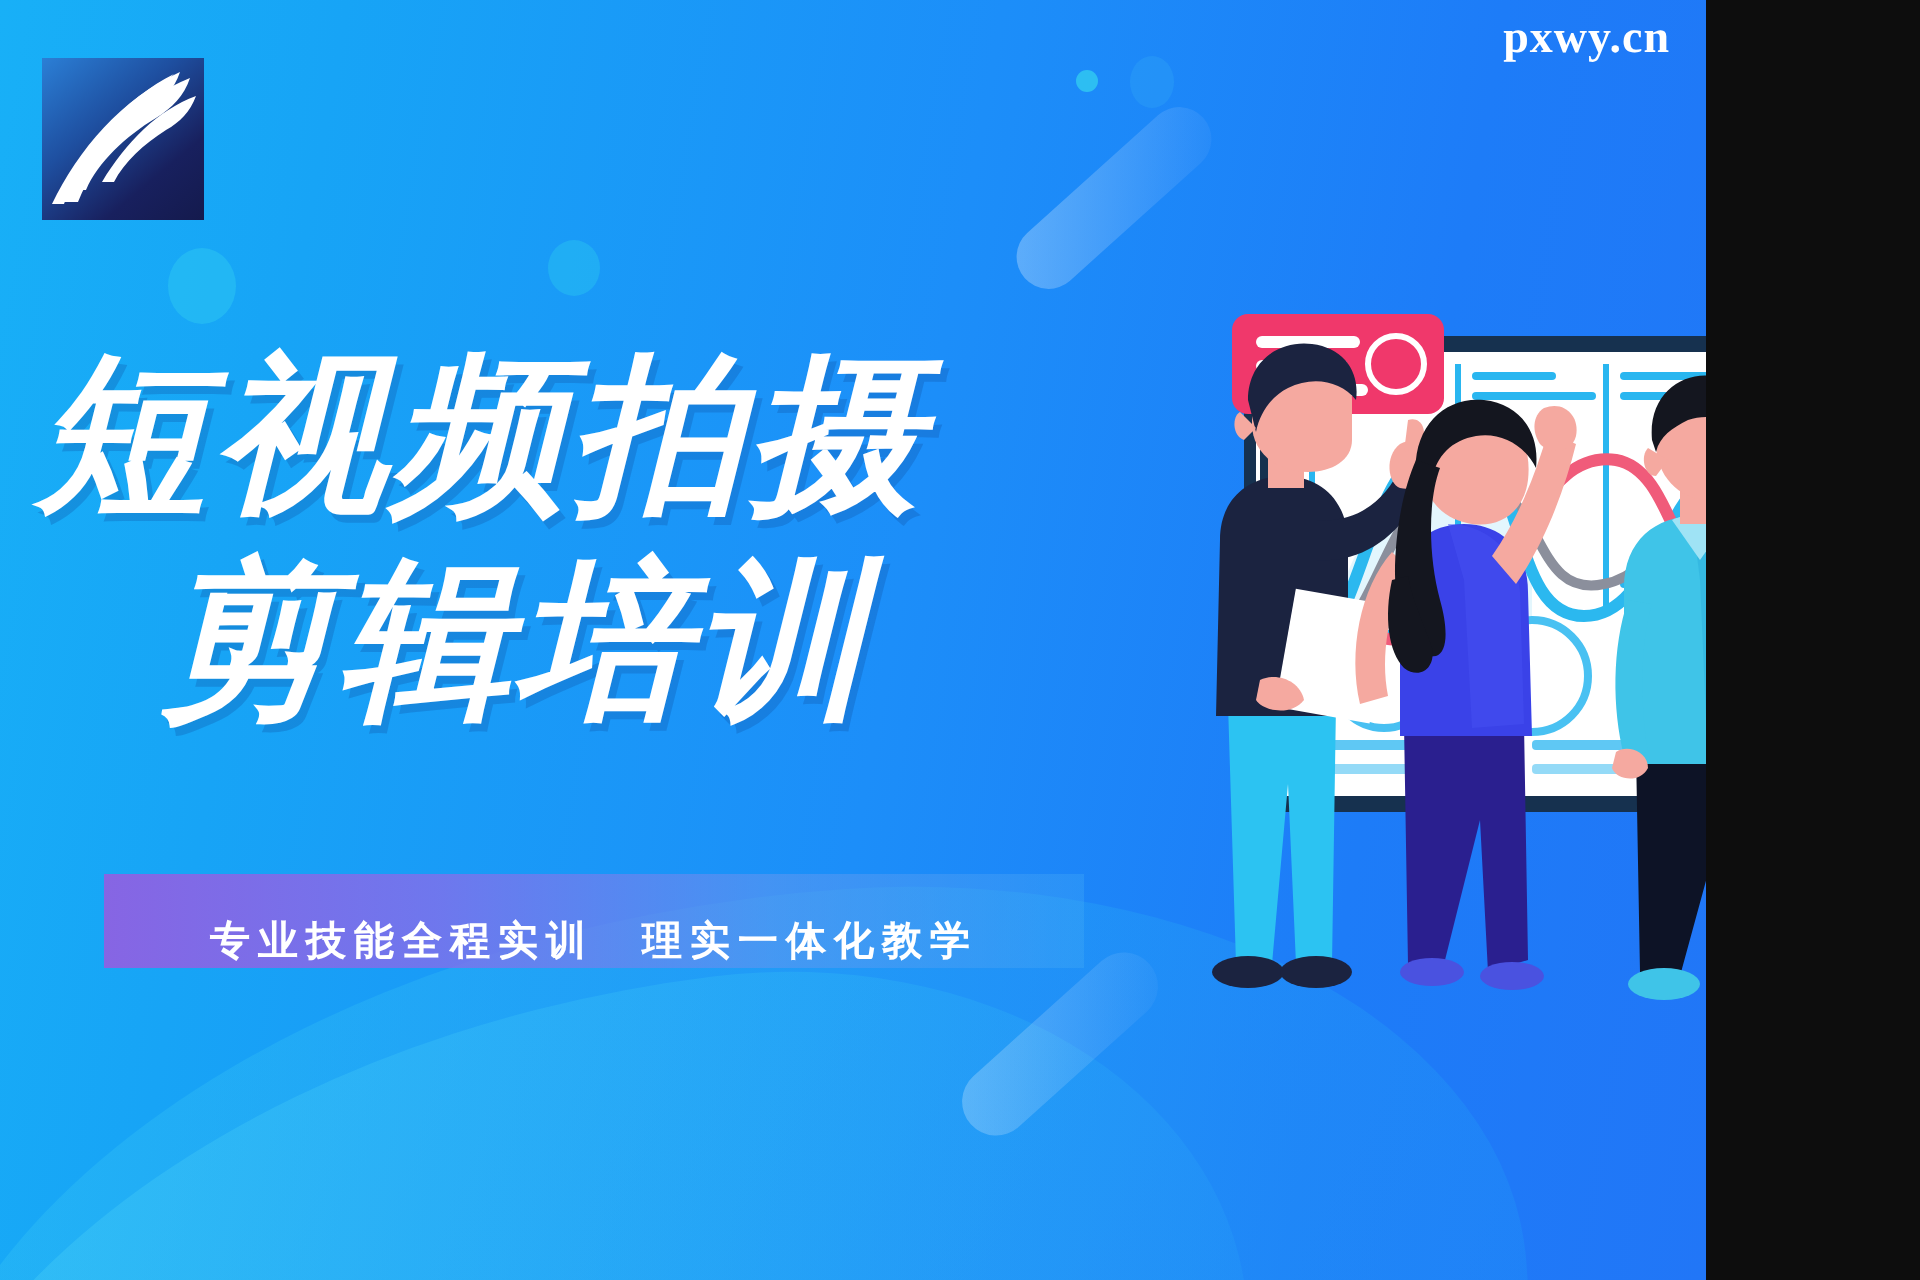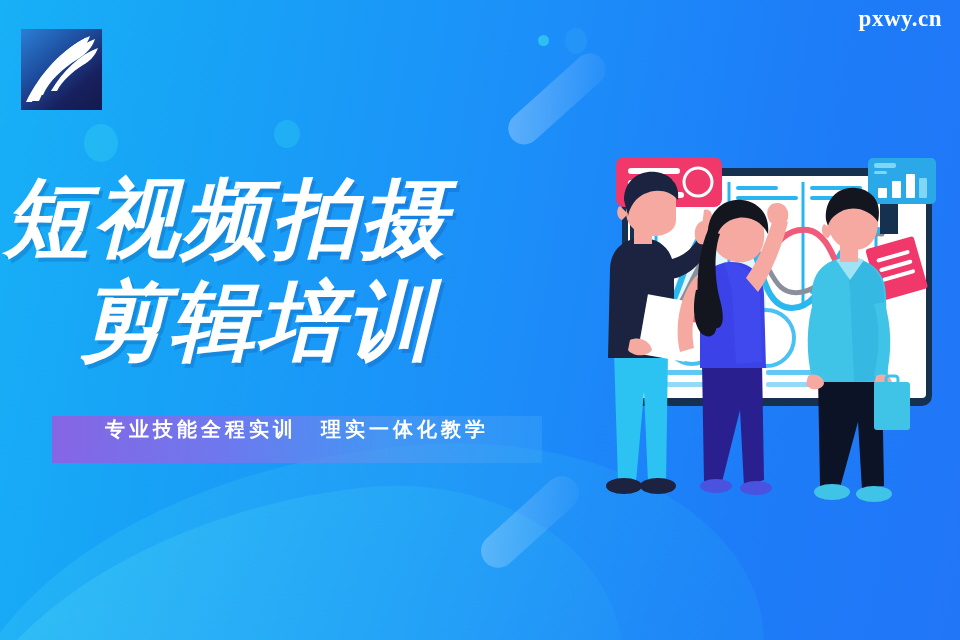--- a/index.html
+++ b/index.html
@@ -4,21 +4,21 @@
 <style>
   * { margin:0; padding:0; box-sizing:border-box; }
   html,body { width:960px; height:640px; overflow:hidden; }
   body {
     font-family:"Liberation Sans","DejaVu Sans",sans-serif;
     background:#0d0d0d;
   }
 
   .banner {
     position:relative;
-    width:960px; height:640px;
+    width:853px; height:640px;
     overflow:hidden;
     background:linear-gradient(100deg,#18b0f7 0%,#17a4f6 18%,#1c8ef9 52%,#1d7cf8 78%,#2176f7 100%);
   }
 
   
   .bg-layer { position:absolute; inset:0; overflow:hidden; pointer-events:none; }
 
   .blob { position:absolute; border-radius:50%; }
   .blob-a { left:84px;  top:124px; width:34px; height:38px; background:#2bc5f3; opacity:.55; }
   .blob-b { left:274px; top:120px; width:26px; height:28px; background:#2bc9f0; opacity:.42; }
@@ -73,29 +73,29 @@
   .hl-line {
     color:#ffffff;
     font-weight:bold;
     font-style:italic;
     font-size:86px;
     line-height:1.0;
     letter-spacing:3px;
     text-shadow:3px 4px 0 rgba(16,80,160,.28);
     white-space:nowrap;
   }
-  .hl-1 { padding-left:4px; }
+  .hl-1 { padding-left:18px; }
   .hl-2 { padding-left:80px; margin-top:17px; }
 
   
   .subbar {
-    position:absolute; left:52px; top:416px;
+    position:absolute; left:52px; top:437px;
     width:490px; height:47px;
     background:linear-gradient(90deg,rgba(150,92,225,.88) 0%,rgba(132,110,235,.80) 34%,rgba(96,150,240,.58) 68%,rgba(70,175,245,.30) 100%);
-    display:flex; align-items:flex-start; justify-content:center;
+    display:flex; align-items:flex-end; justify-content:center;
   }
   .subbar-text {
     color:#ffffff; font-size:20px; font-weight:bold;
     letter-spacing:4px; white-space:nowrap;
   }
 
   
   .illus { position:absolute; left:596px; top:130px; width:370px; height:400px; }
   .illus svg { display:block; }
 </style>

